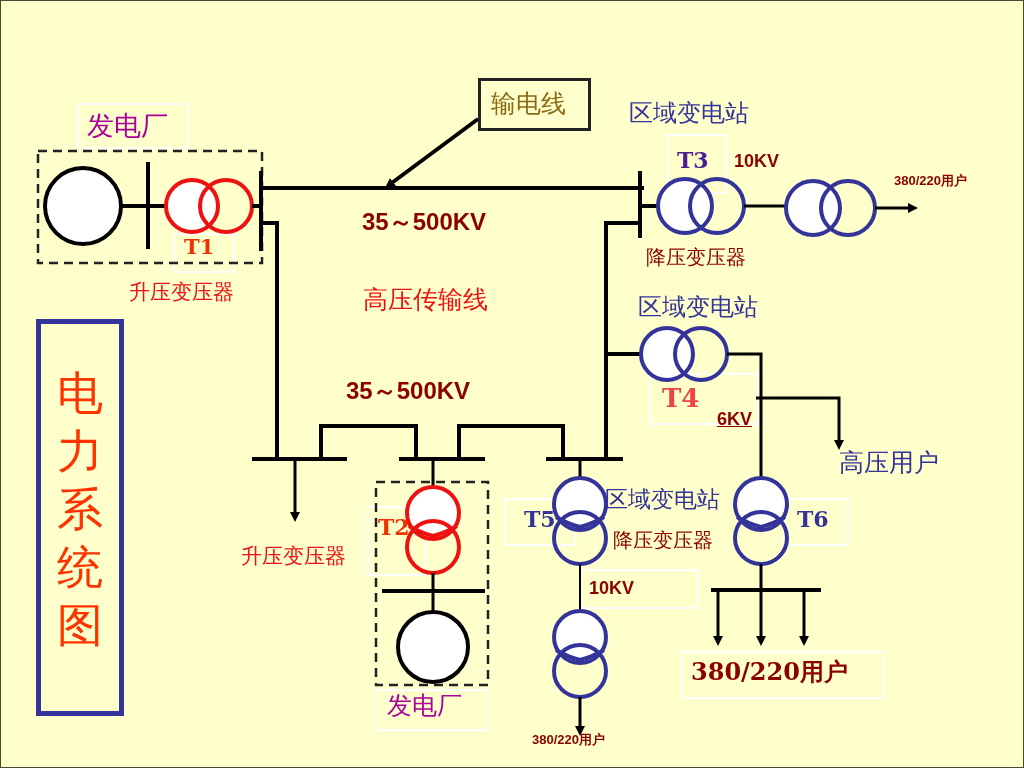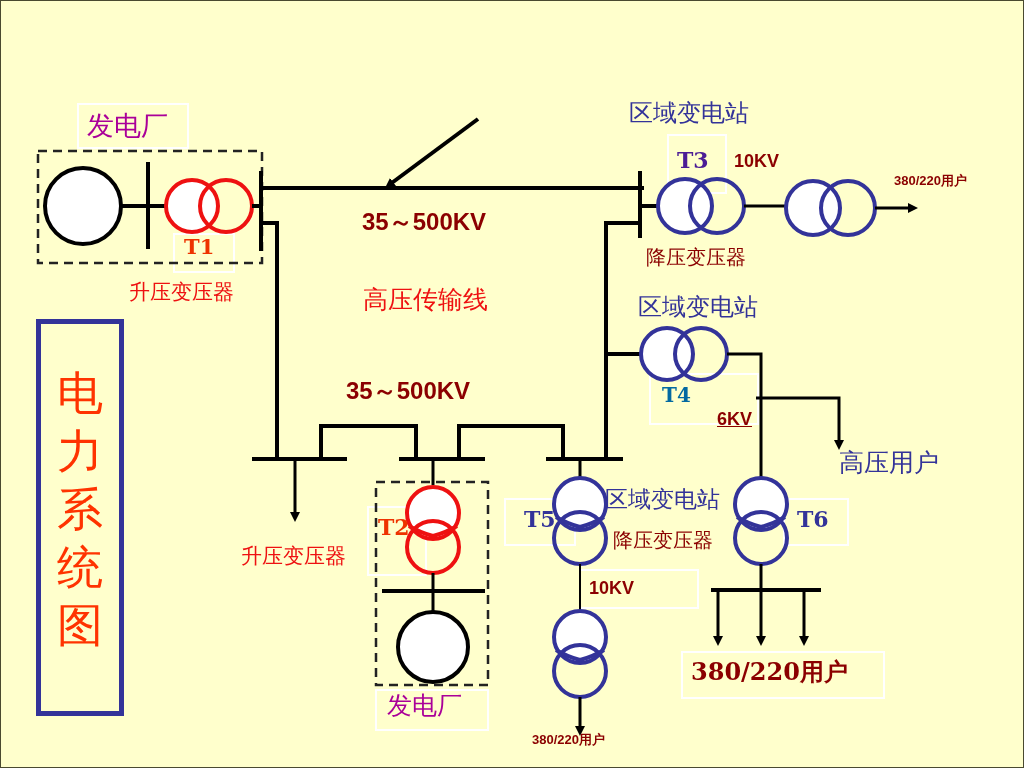--- a/index.html
+++ b/index.html
@@ -120,20 +120,23 @@
       <circle cx="760" cy="537" r="26" fill="none" stroke="#333399" stroke-width="4"></circle>
       <path d="M736,516 Q748,523 760,526 Q772,523 784,516" fill="none" stroke="#333399" stroke-width="4"></path>
     </g>
     <line x1="760" y1="563" x2="760" y2="590" stroke="#000" stroke-width="3"></line>
     <line x1="710" y1="589" x2="820" y2="589" stroke="#000" stroke-width="4"></line>
     <line x1="717" y1="589" x2="717" y2="640" stroke="#000" stroke-width="3" marker-end="url(#arrowhead)"></line>
     <line x1="760" y1="589" x2="760" y2="640" stroke="#000" stroke-width="3" marker-end="url(#arrowhead)"></line>
     <line x1="803" y1="589" x2="803" y2="640" stroke="#000" stroke-width="3" marker-end="url(#arrowhead)"></line>
   </svg>
 
+  <div style="position:absolute;left:477px;top:77px;width:113px;height:53px;border:3px solid #222;box-sizing:border-box;background:#ffffcc;">
+    <span class="lbl zh" style="left:10px;top:10px;font-size:25px;color:#8b6914;">输电线</span>
+  </div>
 
   <div class="title-box">
     <div class="title-col">
       <span>电</span>
       <span>力</span>
       <span>系</span>
       <span>统</span>
       <span>图</span>
     </div>
   </div>
@@ -146,21 +149,21 @@
   <span class="lbl zh" style="left:362px;top:286px;font-size:25px;color:#ee1111;">高压传输线</span>
   <span class="lbl sans-b" style="left:345px;top:378px;font-size:24px;color:#8b0000;">35～500KV</span>
 
   <span class="lbl zh" style="left:628px;top:100px;font-size:24px;color:#333399;">区域变电站</span>
   <span class="lbl serif" style="left:676px;top:148px;font-size:22px;color:#4c1d95;">T3</span>
   <span class="lbl sans-b" style="left:733px;top:151px;font-size:18px;color:#8b0000;">10KV</span>
   <span class="lbl sans-b" style="left:893px;top:173px;font-size:13px;color:#8b0000;">380/220用户</span>
   <span class="lbl zh" style="left:645px;top:246px;font-size:20px;color:#8b0000;">降压变压器</span>
 
   <span class="lbl zh" style="left:637px;top:294px;font-size:24px;color:#333399;">区域变电站</span>
-  <span class="lbl serif" style="left:661px;top:384px;font-size:20px;color:#0369a1;">T4</span>
+  <span class="lbl serif" style="left:661px;top:384px;font-size:26px;color:#ef4444;">T4</span>
   <span class="lbl sans-b" style="left:716px;top:409px;font-size:18px;color:#8b0000;text-decoration:underline;">6KV</span>
   <span class="lbl zh" style="left:797px;top:449px;font-size:25px;color:#333399;margin-left:41px;">高压用户</span>
 
   <span class="lbl serif" style="left:377px;top:515px;font-size:22px;color:#ee3300;">T2</span>
   <span class="lbl zh" style="left:240px;top:545px;font-size:21px;color:#ee1111;">升压变压器</span>
   <span class="lbl zh" style="left:386px;top:692px;font-size:25px;color:#aa0099;">发电厂</span>
 
   <span class="lbl serif" style="left:515px;top:507px;font-size:22px;color:#333399;margin-left:8px;">T5</span>
   <span class="lbl zh" style="left:604px;top:487px;font-size:23px;color:#333399;">区域变电站</span>
   <span class="lbl zh" style="left:612px;top:529px;font-size:20px;color:#8b0000;">降压变压器</span>

